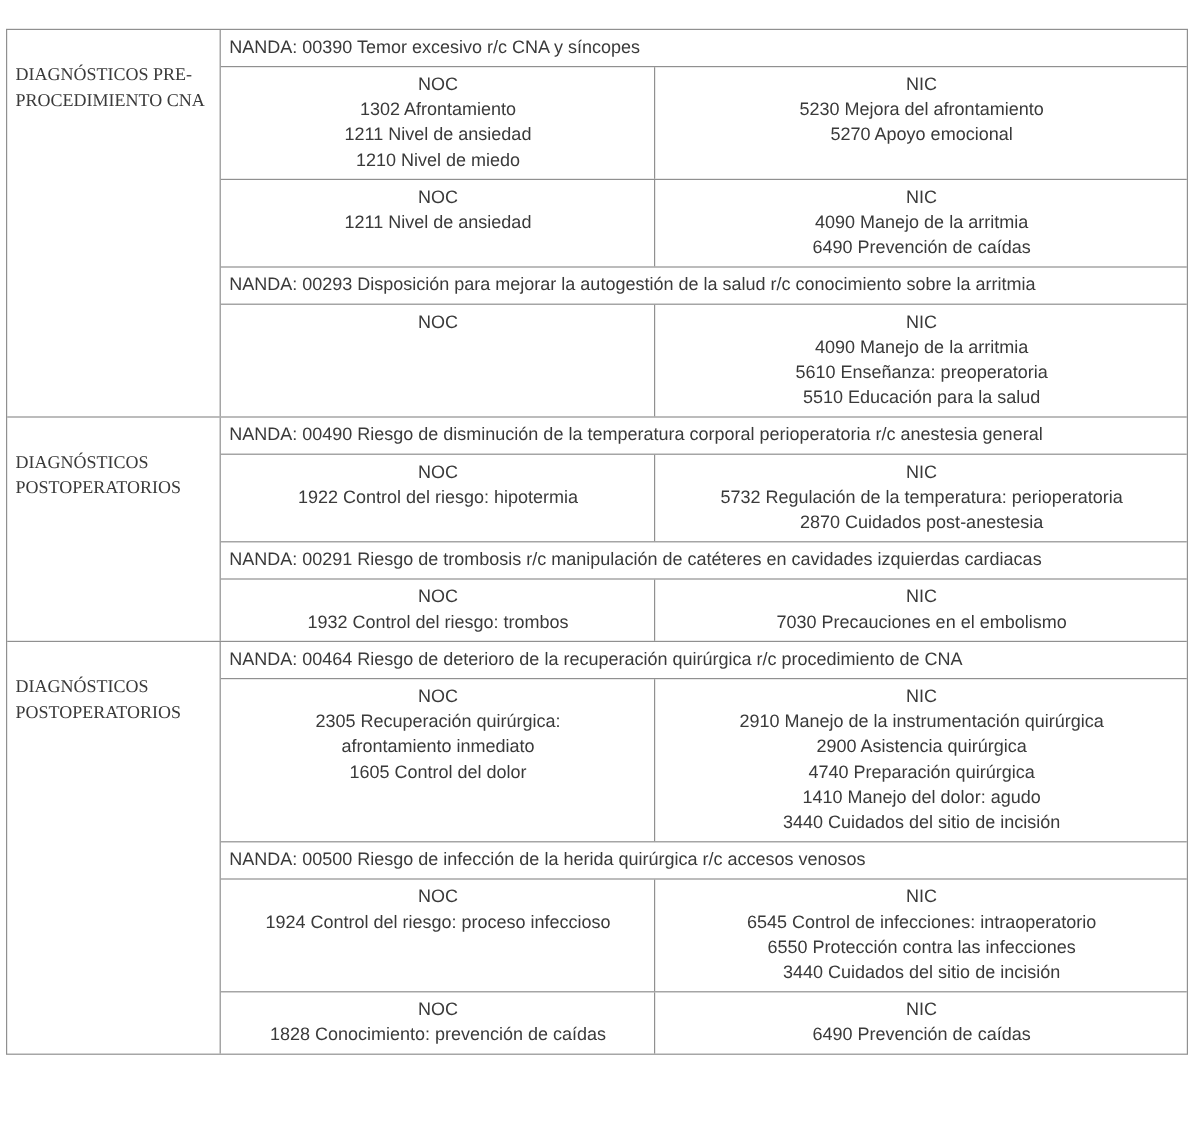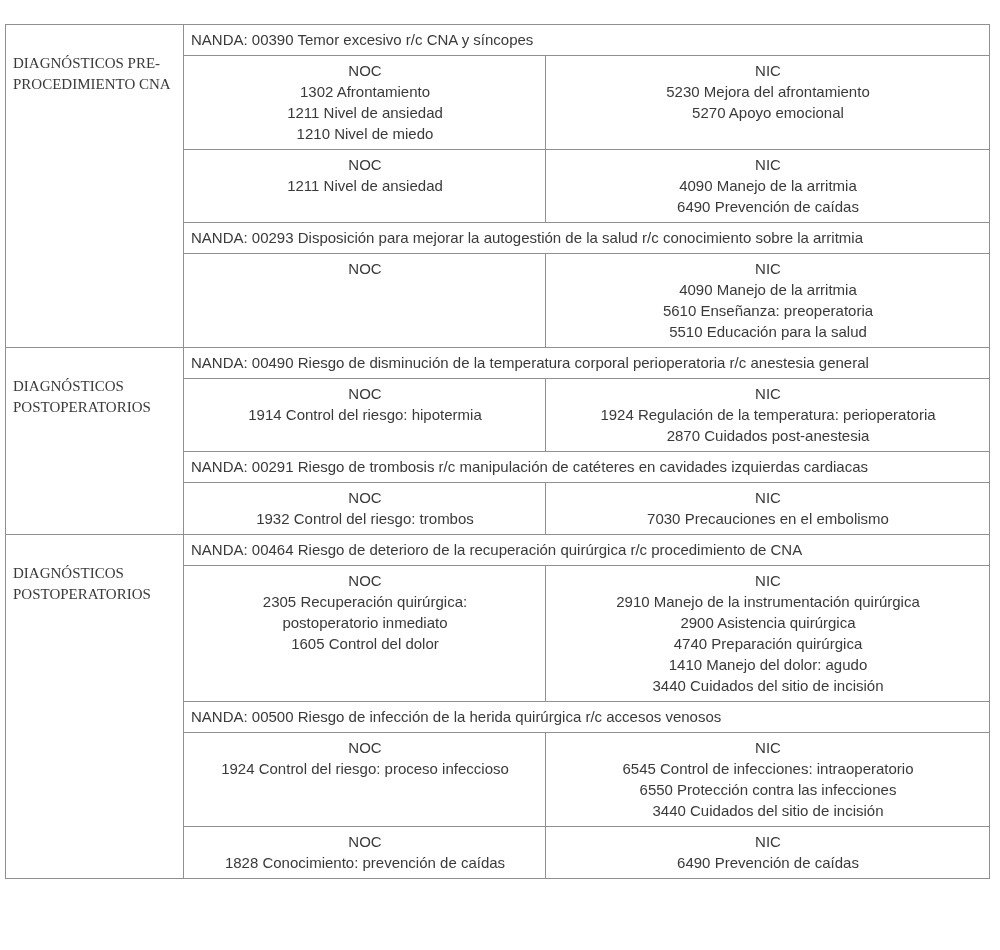--- a/index.html
+++ b/index.html
@@ -86,25 +86,25 @@
         </div>
       </div>
     </div>
     <div class="group">
       <div class="group-label">DIAGNÓSTICOS POSTOPERATORIOS</div>
       <div class="group-content">
         <div class="nanda-row">NANDA: 00490 Riesgo de disminución de la temperatura corporal perioperatoria r/c anestesia general</div>
         <div class="block">
           <div class="cell noc-cell">
             <div class="line">NOC</div>
-            <div class="line">1914 Control del riesgo: hipotermia</div>
+            <div class="line">1922 Control del riesgo: hipotermia</div>
           </div>
           <div class="cell nic-cell">
             <div class="line">NIC</div>
-            <div class="line">1924 Regulación de la temperatura: perioperatoria</div>
+            <div class="line">5732 Regulación de la temperatura: perioperatoria</div>
             <div class="line">2870 Cuidados post-anestesia</div>
           </div>
         </div>
         <div class="nanda-row">NANDA: 00291 Riesgo de trombosis r/c manipulación de catéteres en cavidades izquierdas cardiacas</div>
         <div class="block">
           <div class="cell noc-cell">
             <div class="line">NOC</div>
             <div class="line">1932 Control del riesgo: trombos</div>
           </div>
           <div class="cell nic-cell">
@@ -115,21 +115,21 @@
       </div>
     </div>
     <div class="group">
       <div class="group-label">DIAGNÓSTICOS POSTOPERATORIOS</div>
       <div class="group-content">
         <div class="nanda-row">NANDA: 00464 Riesgo de deterioro de la recuperación quirúrgica r/c procedimiento de CNA</div>
         <div class="block">
           <div class="cell noc-cell">
             <div class="line">NOC</div>
             <div class="line">2305 Recuperación quirúrgica:</div>
-            <div class="line">postoperatorio inmediato</div>
+            <div class="line">afrontamiento inmediato</div>
             <div class="line">1605 Control del dolor</div>
           </div>
           <div class="cell nic-cell">
             <div class="line">NIC</div>
             <div class="line">2910 Manejo de la instrumentación quirúrgica</div>
             <div class="line">2900 Asistencia quirúrgica</div>
             <div class="line">4740 Preparación quirúrgica</div>
             <div class="line">1410 Manejo del dolor: agudo</div>
             <div class="line">3440 Cuidados del sitio de incisión</div>
           </div>

